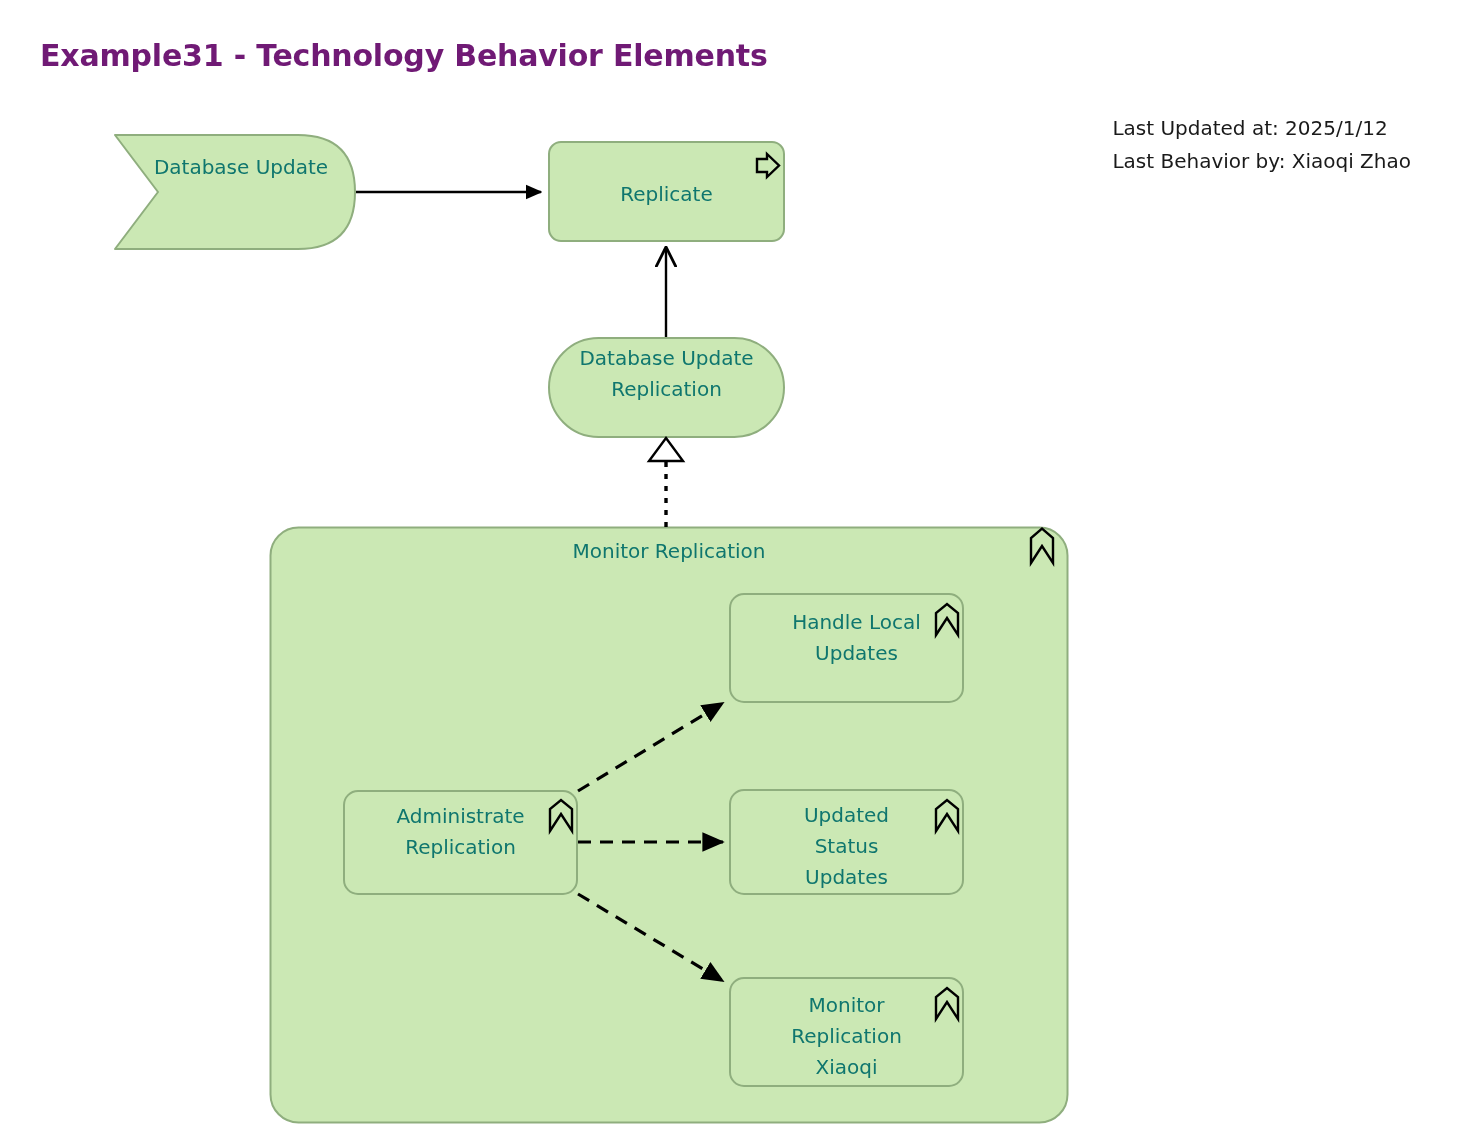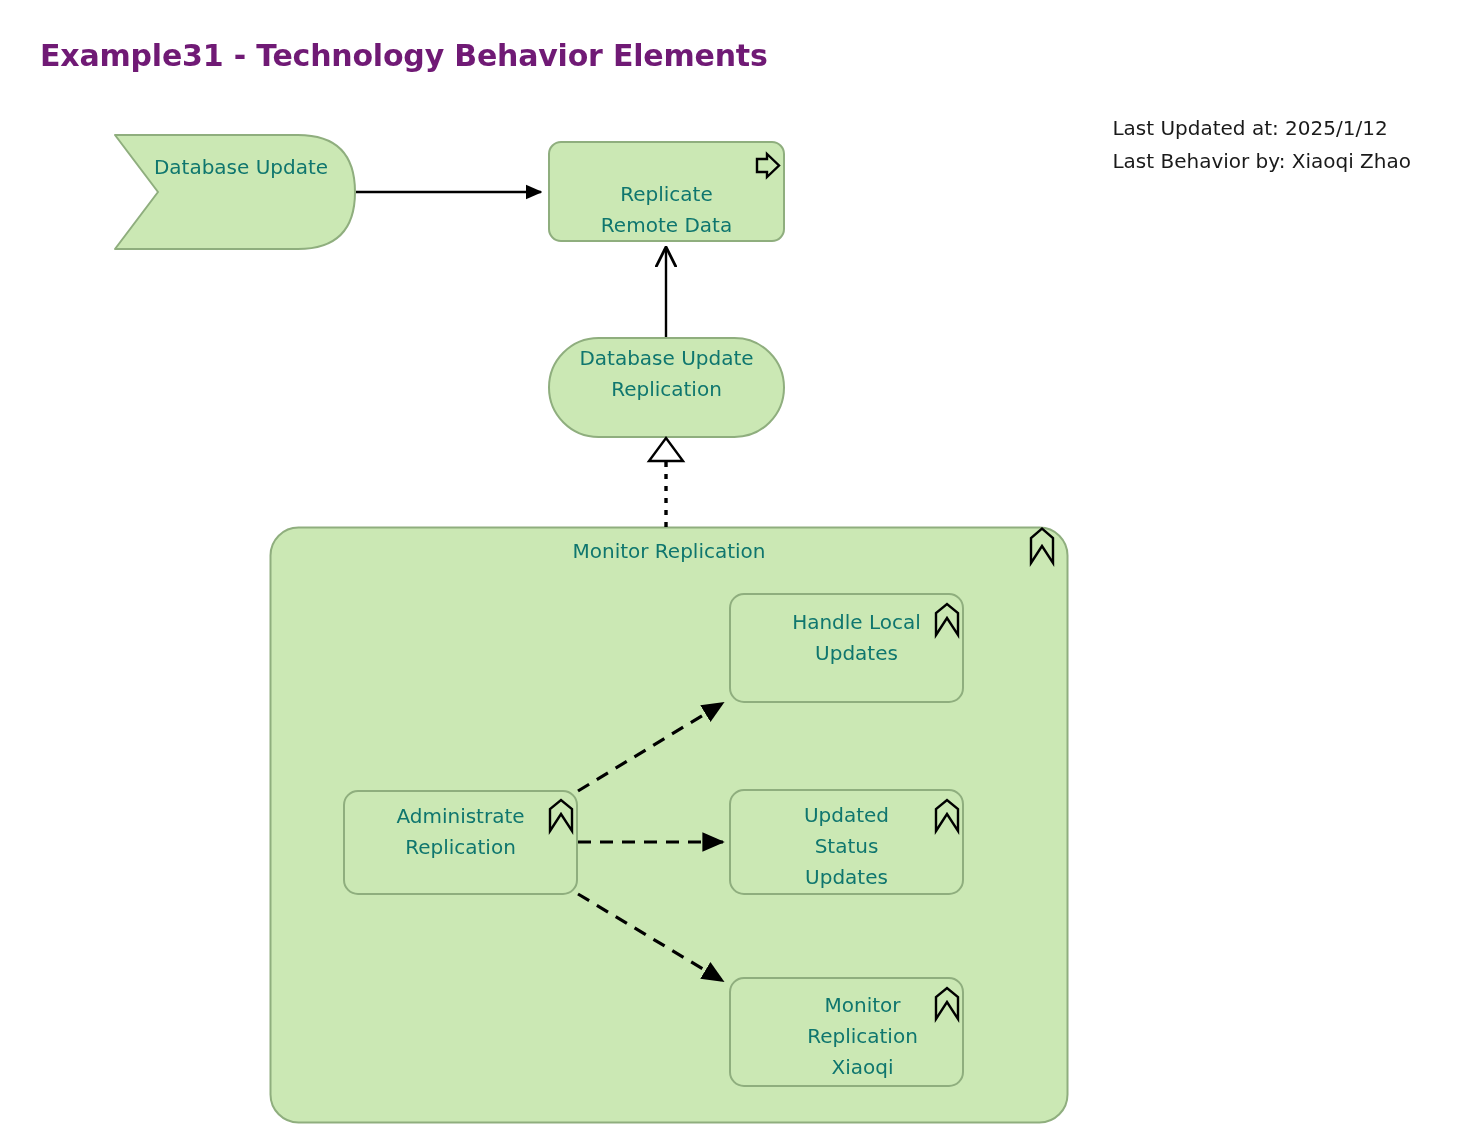--- a/index.html
+++ b/index.html
@@ -134,21 +134,20 @@
 
   <line x1="578" y1="894" x2="723" y2="981" stroke="#000000" stroke-width="3.2" stroke-dasharray="13 9" marker-end="url(#arrow-filled)"></line>
 </svg>
 
 <div class="node-label" style="left:126px; top:152px; width:230px;">
   <span>Database Update</span>
 </div>
 
 <div class="node-label" style="left:549px; top:147px; width:235px;margin-top:32px;">
   <div>Replicate</div>
-  <div>Remote Data</div>
 </div>
 
 <div class="node-label" style="left:546px; top:343px; width:241px;">
   <div>Database Update</div>
   <div>Replication</div>
 </div>
 
 <div class="node-label" style="left:270px; top:536px; width:798px;">
   <span>Monitor Replication</span>
 </div>
@@ -162,17 +161,17 @@
   <div>Administrate</div>
   <div>Replication</div>
 </div>
 
 <div class="node-label" style="left:730px; top:800px; width:233px;">
   <div>Updated</div>
   <div>Status</div>
   <div>Updates</div>
 </div>
 
-<div class="node-label" style="left:730px; top:990px; width:233px;margin-left:16px;">
+<div class="node-label" style="left:730px; top:990px; width:233px;">
   <div>Monitor</div>
   <div>Replication</div>
   <div>Xiaoqi</div>
 </div>
 
 </body></html>

